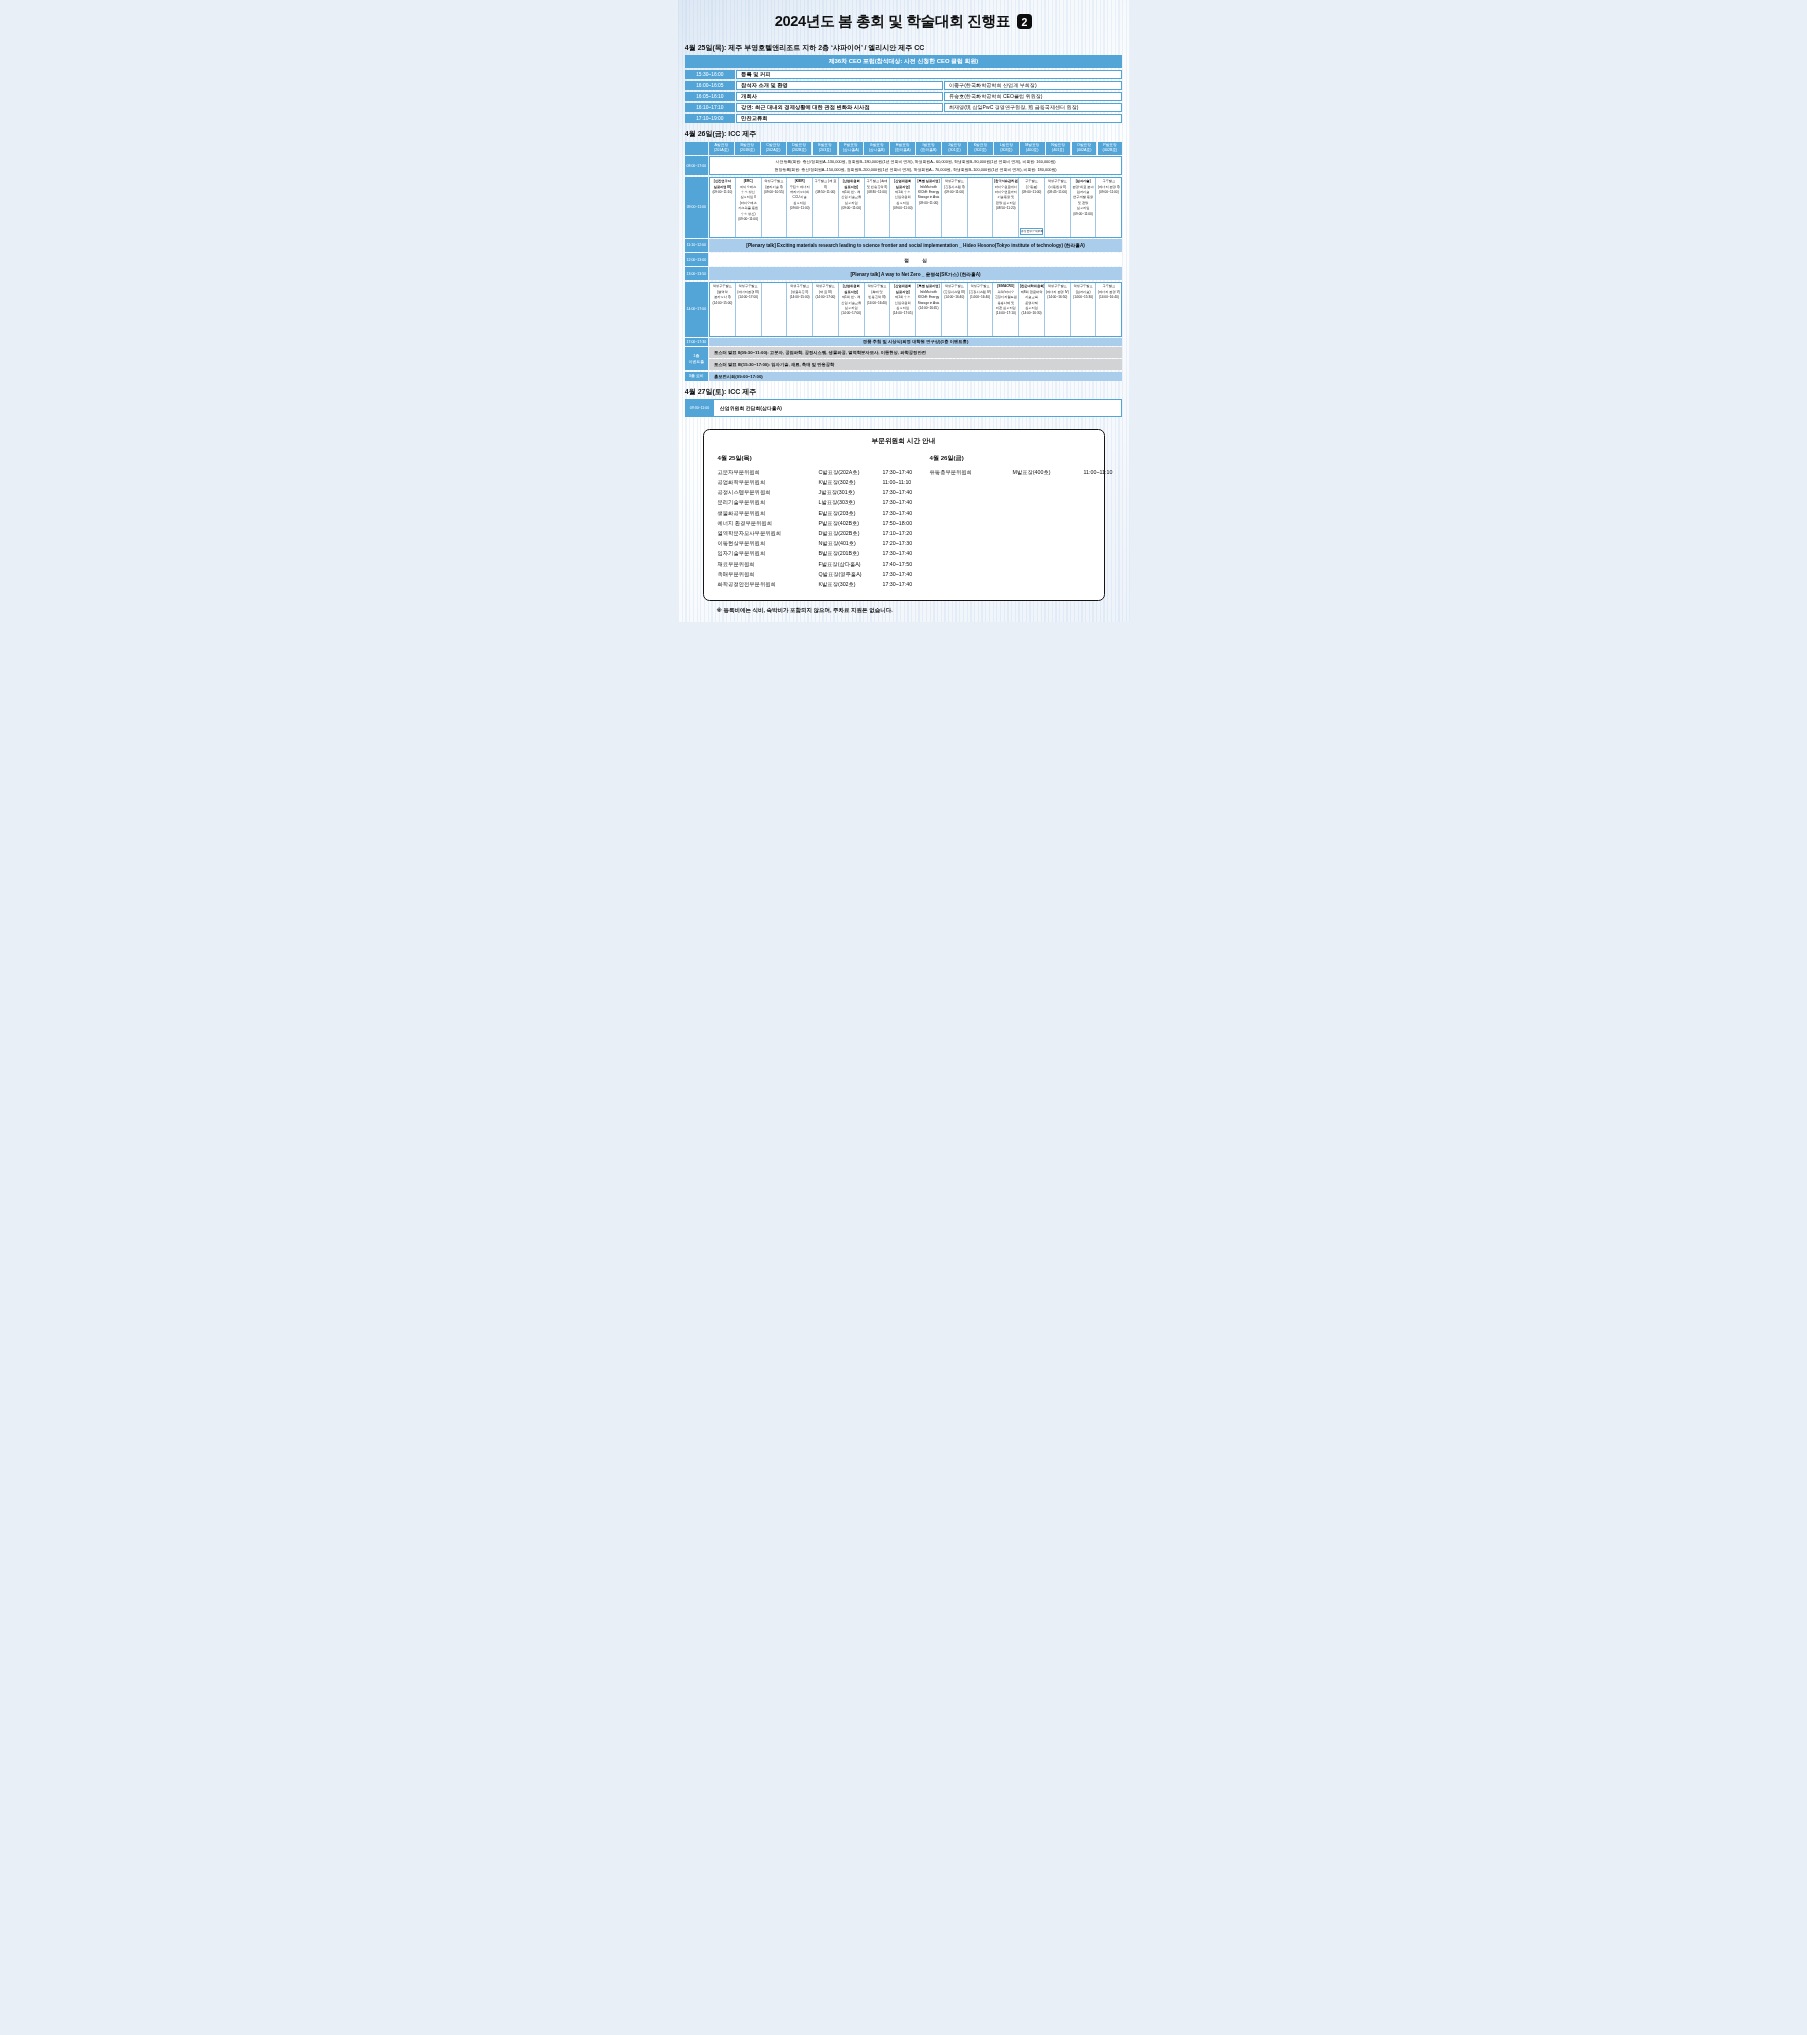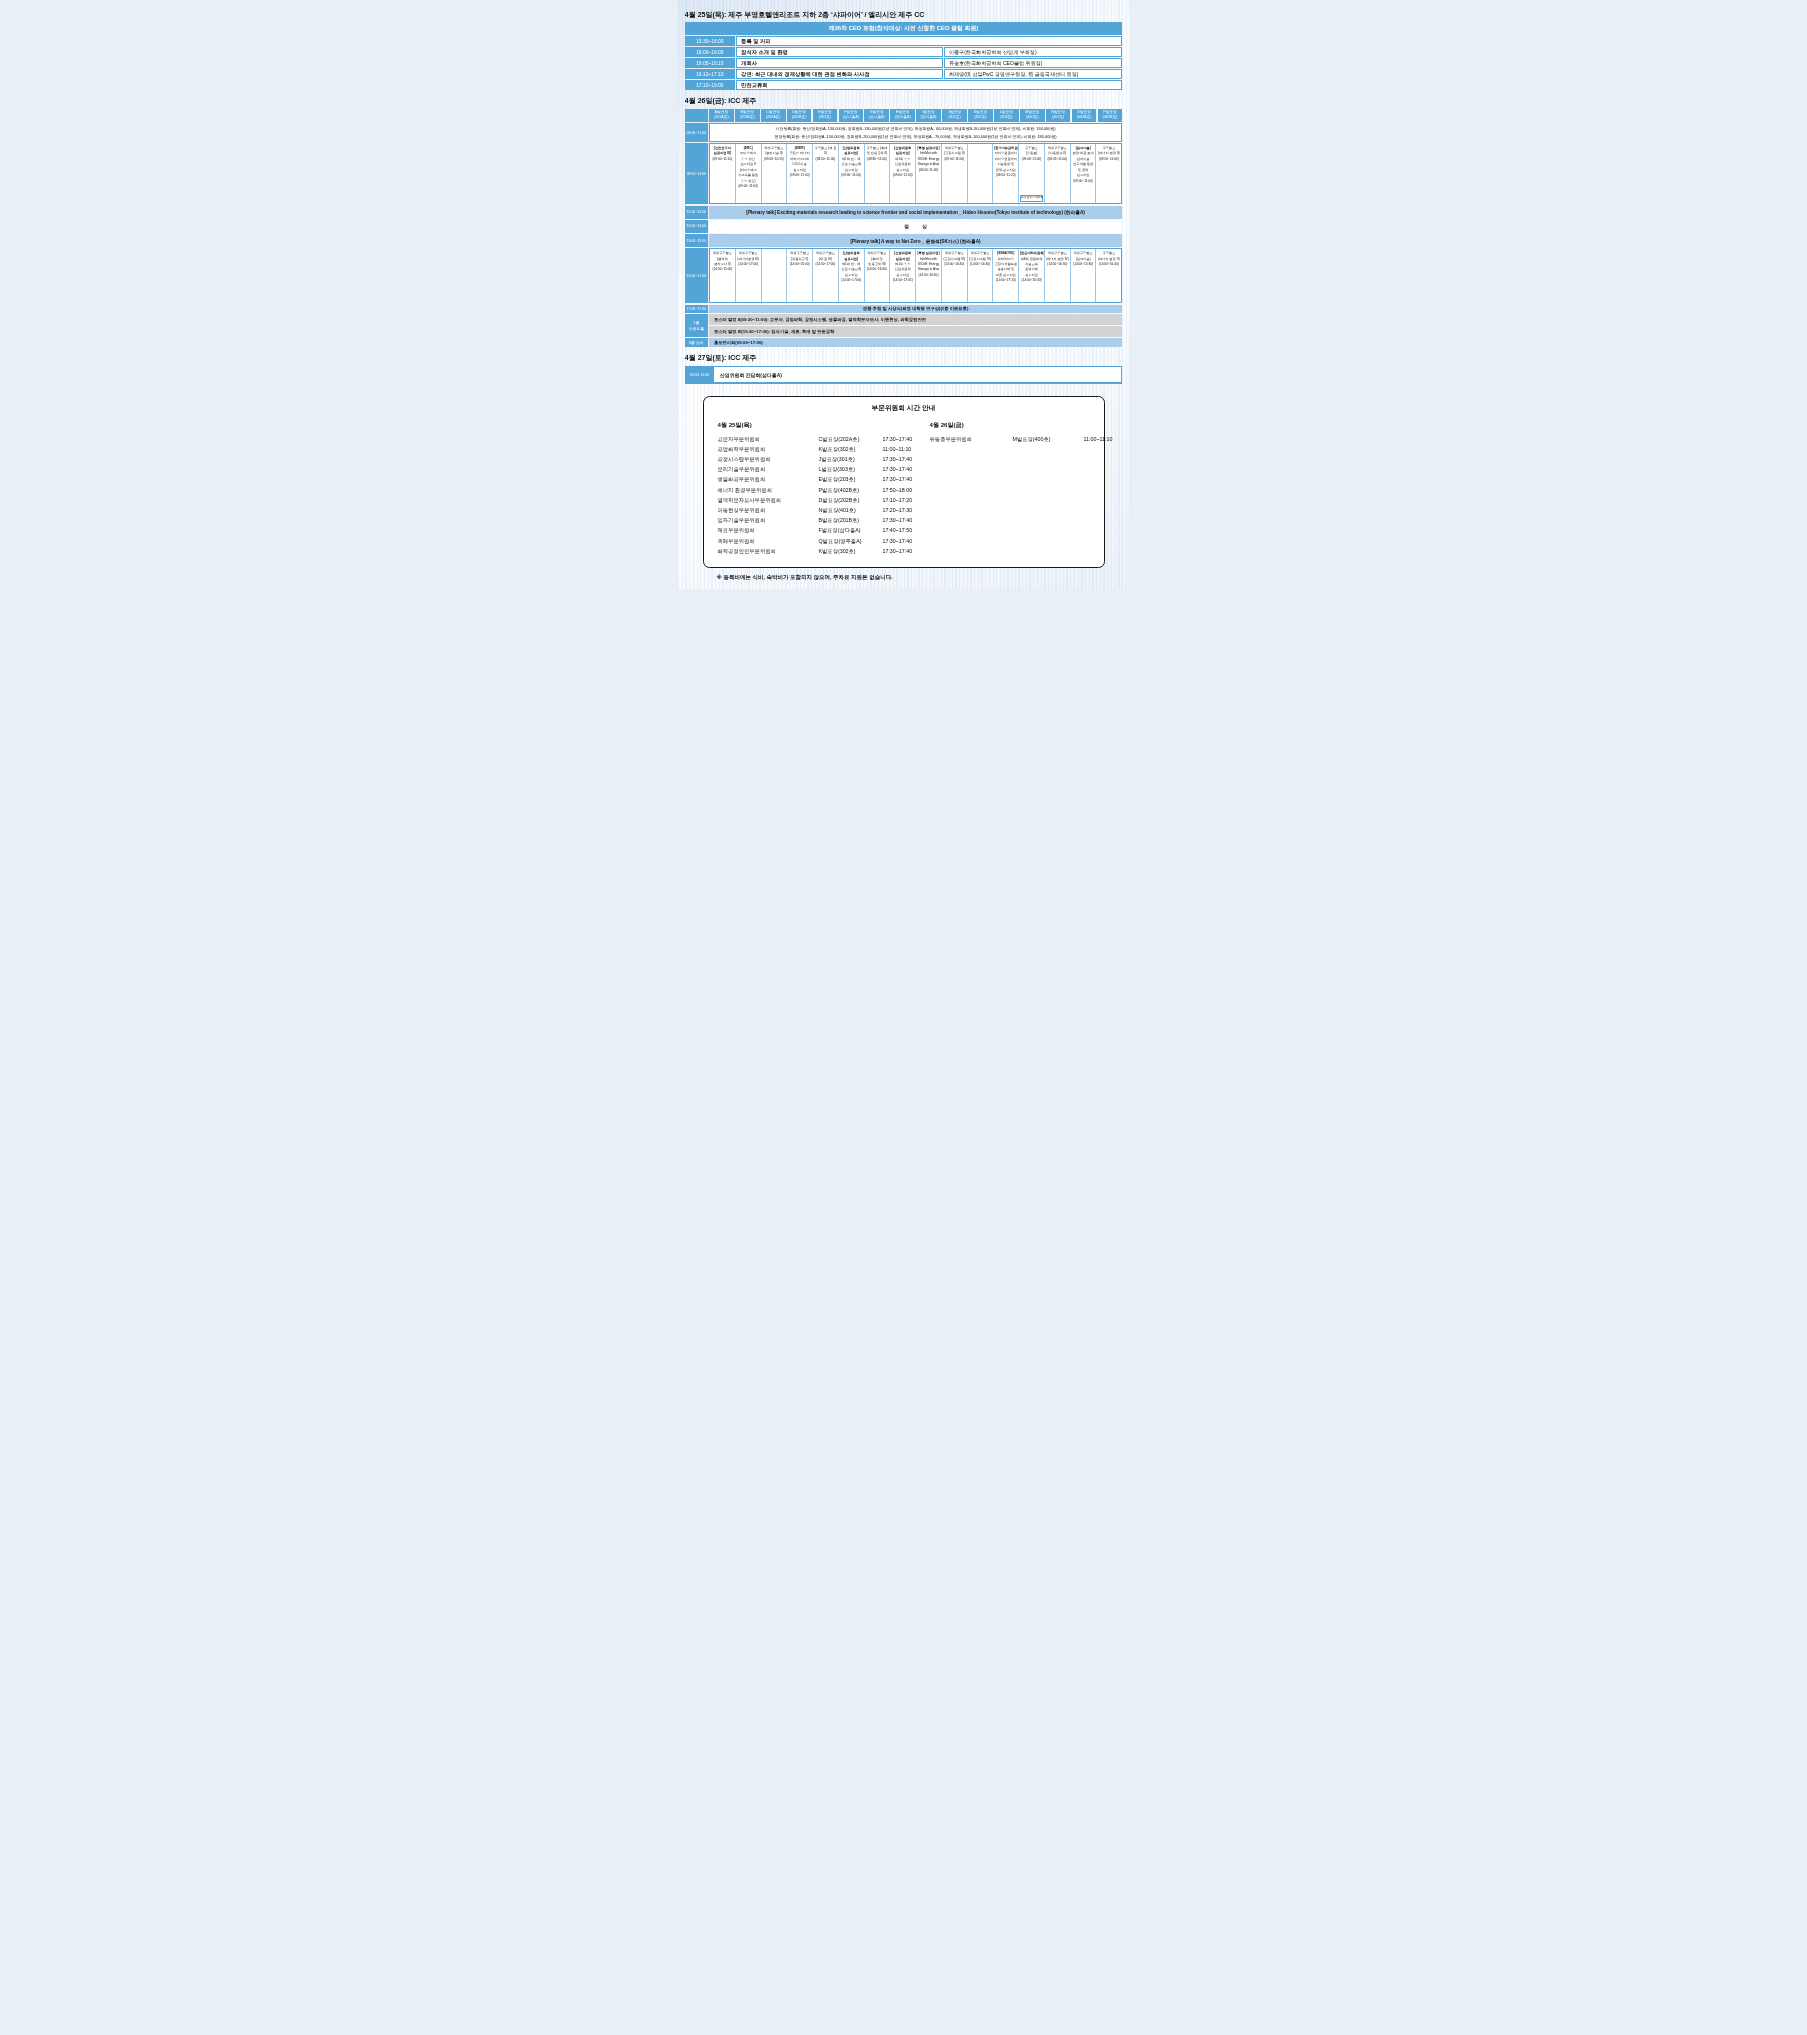--- a/index.html
+++ b/index.html
@@ -69,20 +69,24 @@
   .bcol-h{font-weight:800;font-size:6.1px;margin:4.1px 0 4.1px;}
   .brow{display:grid;grid-template-columns:101px 64px auto;font-size:5.3px;line-height:10.2px;}
   .brow2{display:grid;grid-template-columns:83px 71px auto;font-size:5.3px;line-height:10.2px;}
   .foot{margin:6.5px 0 0 39px;font-weight:700;font-size:5.5px;padding-bottom:7.3px;}
 </style>
 </head>
 <body>
 
 <div class="page">
 
+  <div class="title-wrap">
+    <h1>2024년도 봄 총회 및 학술대회 진행표</h1>
+    <span class="badge">2</span>
+  </div>
 
   <div class="sec-h first">4월 25일(목): 제주 부영호텔앤리조트 지하 2층 ‘샤파이어’ / 엘리시안 제주 CC</div>
 
   <div class="tbl">
     <div class="ceo-title">제36차 CEO 포럼(참석대상: 사전 신청한 CEO 클럽 회원)</div>
     <div id="ceo-rows">
         <div class="trow">
           <div class="tc-time">15:30~16:00</div>
           <div class="tc-act">등록 및 커피</div>
         </div>

